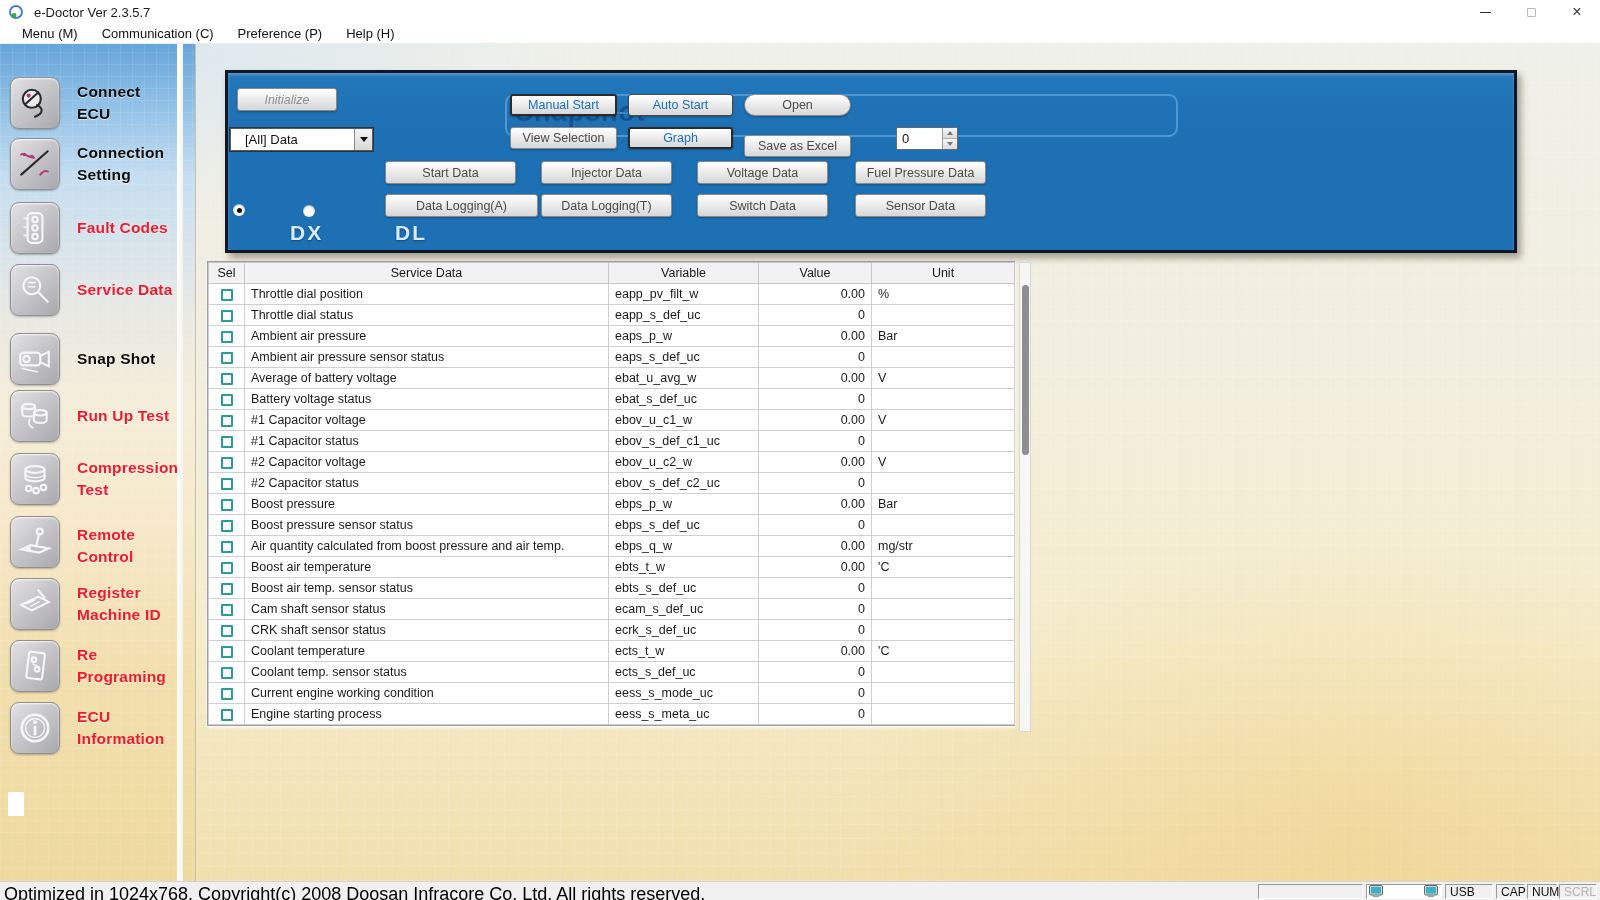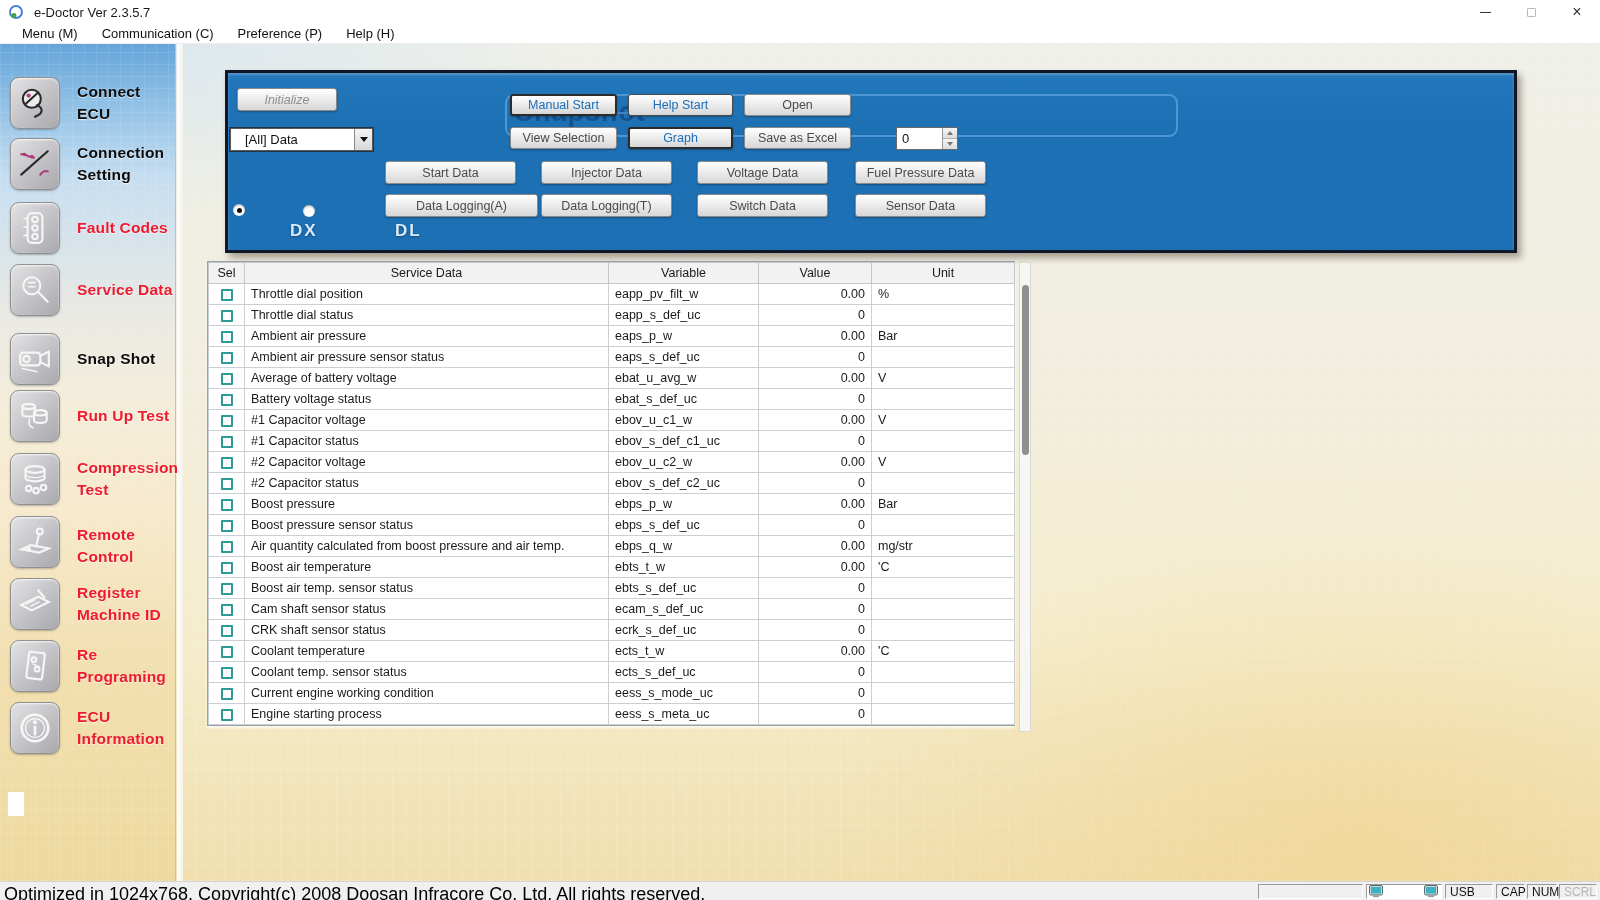--- a/index.html
+++ b/index.html
@@ -25,21 +25,21 @@
   .workspace { position:absolute; left:0; top:44px; width:1600px; height:837px;
     background:
       radial-gradient(700px 300px at 10% 0%, rgba(205,225,243,.55), rgba(205,225,243,0) 60%),
       radial-gradient(900px 500px at 85% 95%, rgba(240,205,130,.45), rgba(240,205,130,0) 60%),
       repeating-linear-gradient(0deg, rgba(255,255,255,.14) 0 1px, rgba(255,255,255,0) 1px 14px),
       repeating-linear-gradient(90deg, rgba(255,255,255,.14) 0 1px, rgba(255,255,255,0) 1px 14px),
       linear-gradient(180deg,#eff0e9 0%,#f2eede 40%,#f5ecca 72%,#f1dfae 100%);
   }
 
   
-  .sidebar { position:absolute; left:0; top:0; width:176px; height:837px;
+  .sidebar { position:absolute; left:0; top:0; width:196px; height:837px;
     background:
       repeating-linear-gradient(0deg, rgba(255,255,255,.10) 0 1px, rgba(255,255,255,0) 1px 12px),
       repeating-linear-gradient(90deg, rgba(255,255,255,.10) 0 1px, rgba(255,255,255,0) 1px 12px),
       linear-gradient(180deg,#66a5da 0%,#8fc0e6 7%,#c6def1 16%,#e9e9e4 32%,#f4edd8 44%,#f7e9cc 56%,#f2dfae 75%,#eeda9f 100%);
     border-right:1px solid #c8c0a8; }
   .sidebar-divider { position:absolute; left:177px; top:0; width:6px; height:837px; background:linear-gradient(90deg,#ffffff,#f4f2ea); }
   .sb-item { position:absolute; left:10px; display:flex; align-items:center; gap:17px; width:165px; height:54px; cursor:default; }
   .sb-icon { width:50px; height:52px; flex:0 0 50px; border-radius:9px; border:1px solid #909090;
     background:linear-gradient(135deg,#e3e3e5 0%,#c2c2c6 55%,#a9a9ad 100%);
     box-shadow:inset 0 1px 2px rgba(255,255,255,.8), 0 1px 2px rgba(60,60,60,.35);
@@ -71,21 +71,21 @@
   .combo-arrow i { width:0; height:0; border-left:4px solid transparent; border-right:4px solid transparent; border-top:5px solid #111; }
   .spinner { position:absolute; left:668px; top:54px; width:62px; height:23px; background:#fff; border:1px solid #6a6a6a; display:flex; z-index:3; }
   .spin-value { flex:1; font-size:13px; color:#111; display:flex; align-items:center; padding-left:5px; }
   .spin-btns { width:15px; display:flex; flex-direction:column; border-left:1px solid #9a9a9a; }
   .spin-up,.spin-down { flex:1; background:linear-gradient(180deg,#f6f6f6,#dcdcdc); display:flex; align-items:center; justify-content:center; }
   .spin-up { border-bottom:1px solid #b0b0b0; }
   .spin-up i { width:0;height:0;border-left:3px solid transparent;border-right:3px solid transparent;border-bottom:4px solid #777; }
   .spin-down i { width:0;height:0;border-left:3px solid transparent;border-right:3px solid transparent;border-top:4px solid #777; }
   .radio { position:absolute; width:12px; height:12px; border-radius:50%; background:#ffffff; box-shadow:inset 0 1px 2px rgba(0,0,0,.35); z-index:3; }
   .radio.selected::after { content:""; position:absolute; left:3.5px; top:3.5px; width:5px; height:5px; border-radius:50%; background:#111; }
-  .radio-label { position:absolute; z-index:3; font-size:17px; font-weight:bold; color:#d9ebfa; letter-spacing:2px; text-shadow:0 1px 2px rgba(0,30,60,.5); }
+  .radio-label { position:absolute; z-index:3; font-size:21px; font-weight:bold; color:#d9ebfa; letter-spacing:2px; text-shadow:0 1px 2px rgba(0,30,60,.5); }
 
   
   .table-wrap { position:absolute; left:207px; top:217px; width:808px; background:#ffffff; border:1px solid #9aa0a6; box-shadow:0 2px 3px rgba(255,255,255,.8); }
   table { border-collapse:collapse; table-layout:fixed; width:806px; font-size:12.5px; }
   th { height:21px; background:#f2f2f2; border:1px solid #c3c7cb; font-weight:400; color:#1a1a1a; }
   td { height:21px; border:1px solid #cbd0d4; color:#1a1a1a; padding:0 6px; overflow:hidden; white-space:nowrap; }
   td.c-sel { text-align:center; padding:0; }
   td.c-val { text-align:right; }
   .cb { display:inline-block; width:12px; height:12px; border:2px solid #2d9b94; background:#fff; border-radius:1px; vertical-align:middle; }
   .vscroll { position:absolute; left:1019px; top:218px; width:12px; height:470px; background:#f6f6f4; border:1px solid #d8d8d4; }
@@ -327,26 +327,26 @@
       <div class="bp-btn grey-text" style="left:9px;top:15px;width:100px;height:23px;font-style:italic;">Initialize</div>
 
       <div class="combo">
         <span class="combo-value">[All] Data</span>
         <span class="combo-arrow">
             <i></i>
           </span>
       </div>
 
       <div class="bp-btn blue-text dark-border" style="left:282px;top:21px;width:107px;height:22px;">Manual Start</div>
-      <div class="bp-btn blue-text" style="left:400px;top:21px;width:105px;height:22px;border-color:#4a4a4a;">Help Start</div>
-      <div class="bp-btn" style="left:516px;top:21px;width:107px;height:22px;">Open</div>
+      <div class="bp-btn blue-text" style="left:400px;top:21px;width:105px;height:22px;border-color:#4a4a4a;">Auto Start</div>
+      <div class="bp-btn" style="left:516px;top:21px;width:107px;height:22px;border-radius:11px;">Open</div>
 
       <div class="bp-btn" style="left:282px;top:54px;width:107px;height:22px;">View Selection</div>
       <div class="bp-btn blue-text dark-border" style="left:400px;top:54px;width:105px;height:22px;">Graph</div>
-      <div class="bp-btn" style="left:516px;top:54px;width:107px;height:22px;">Save as Excel</div>
+      <div class="bp-btn" style="left:516px;top:62px;width:107px;height:22px;">Save as Excel</div>
 
       <div class="spinner">
         <span class="spin-value">0</span>
         <span class="spin-btns">
           <span class="spin-up">
               <i></i>
             </span>
           <span class="spin-down">
               <i></i>
             </span>

